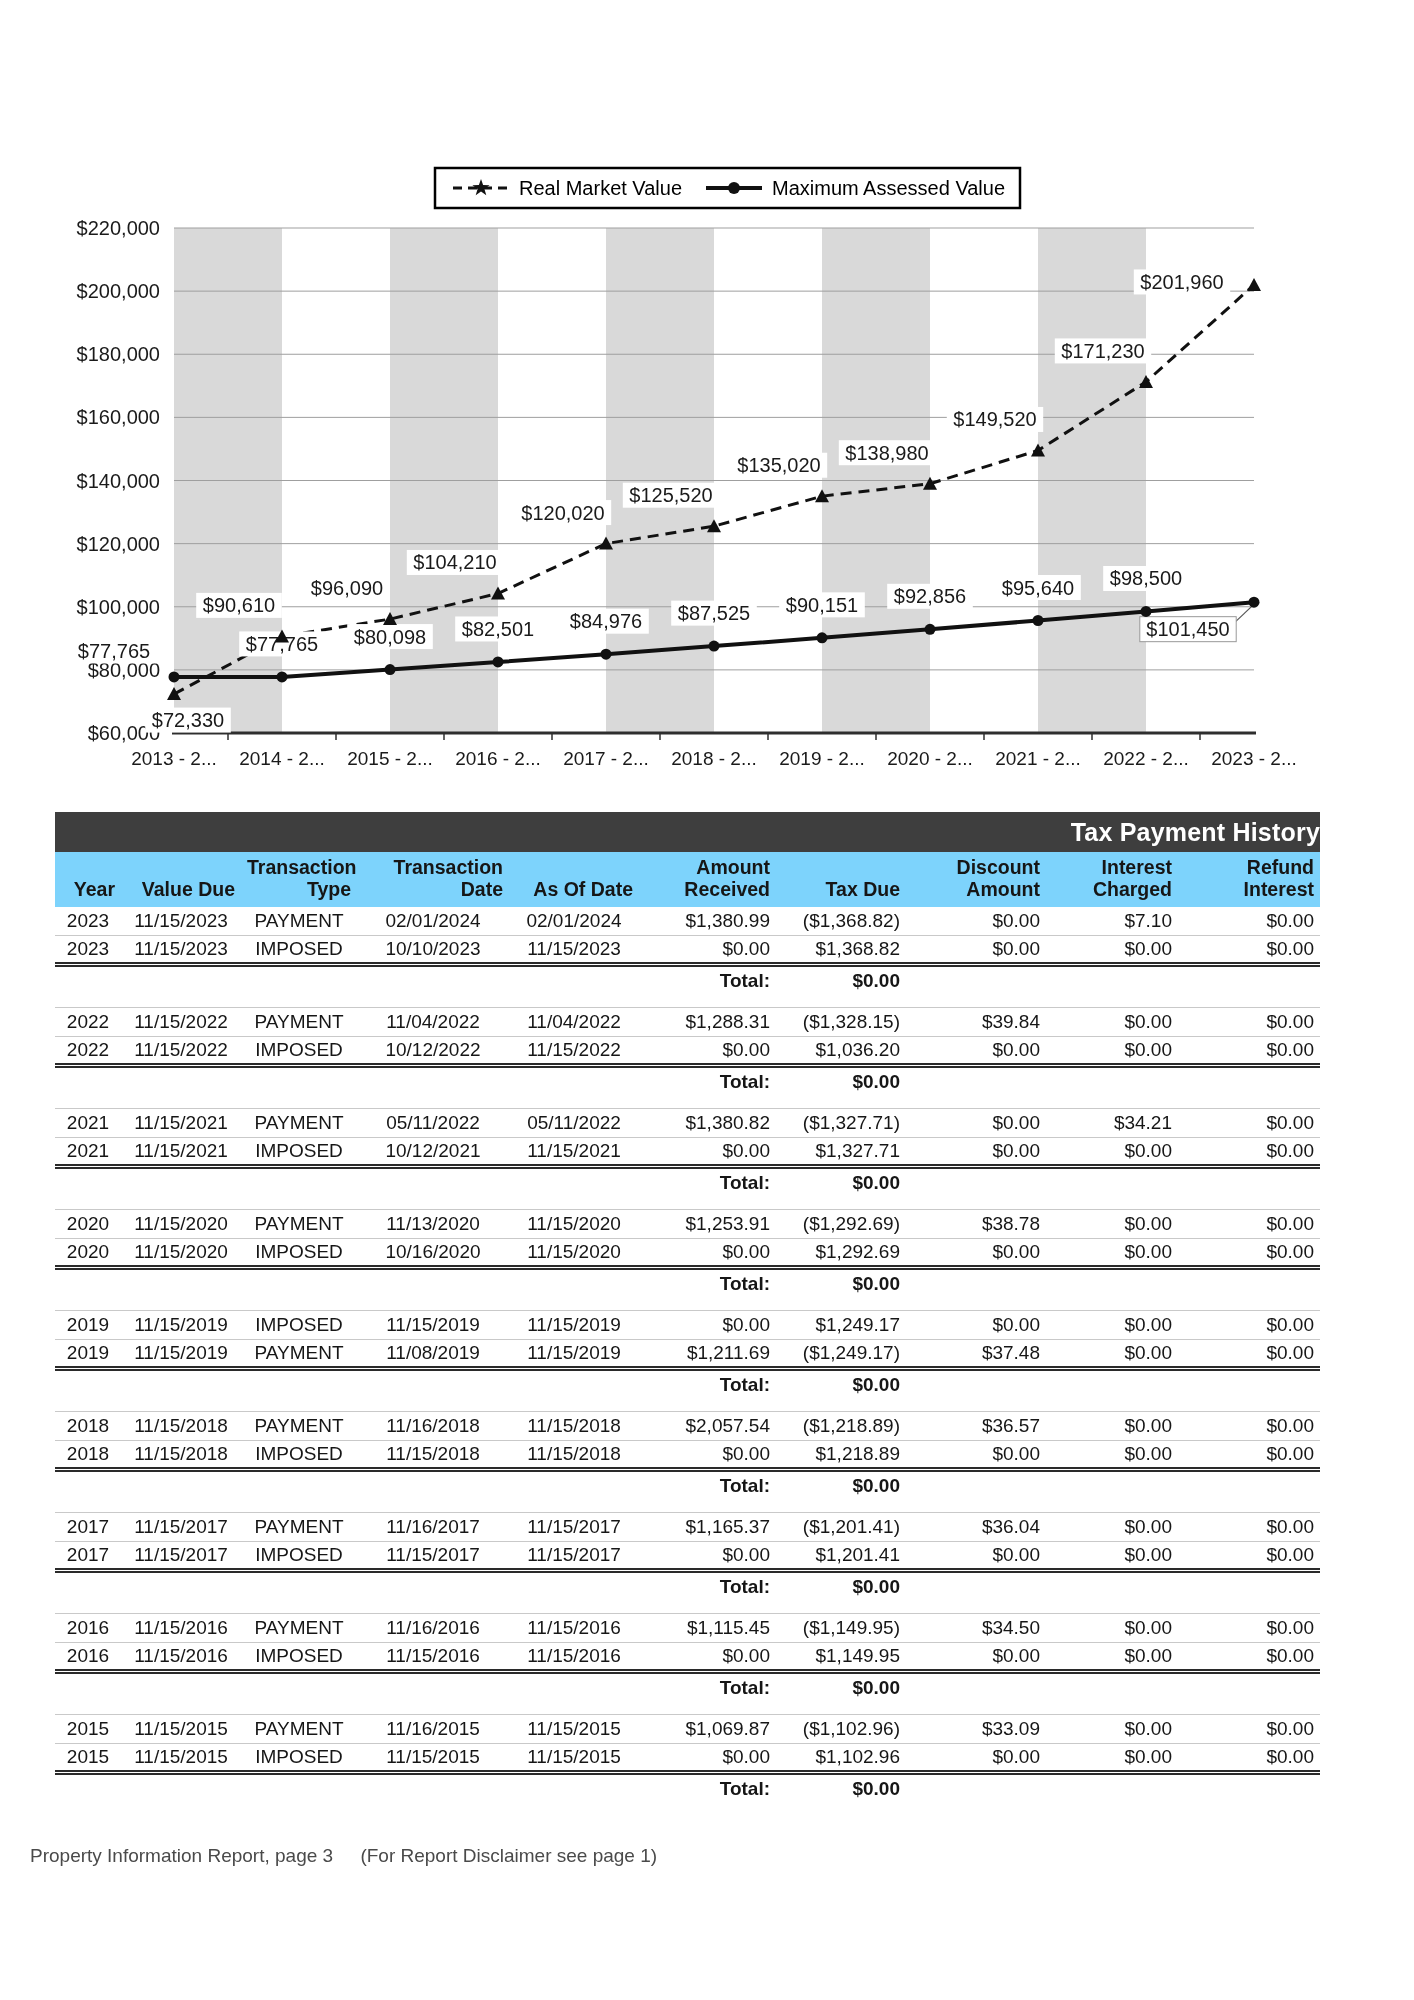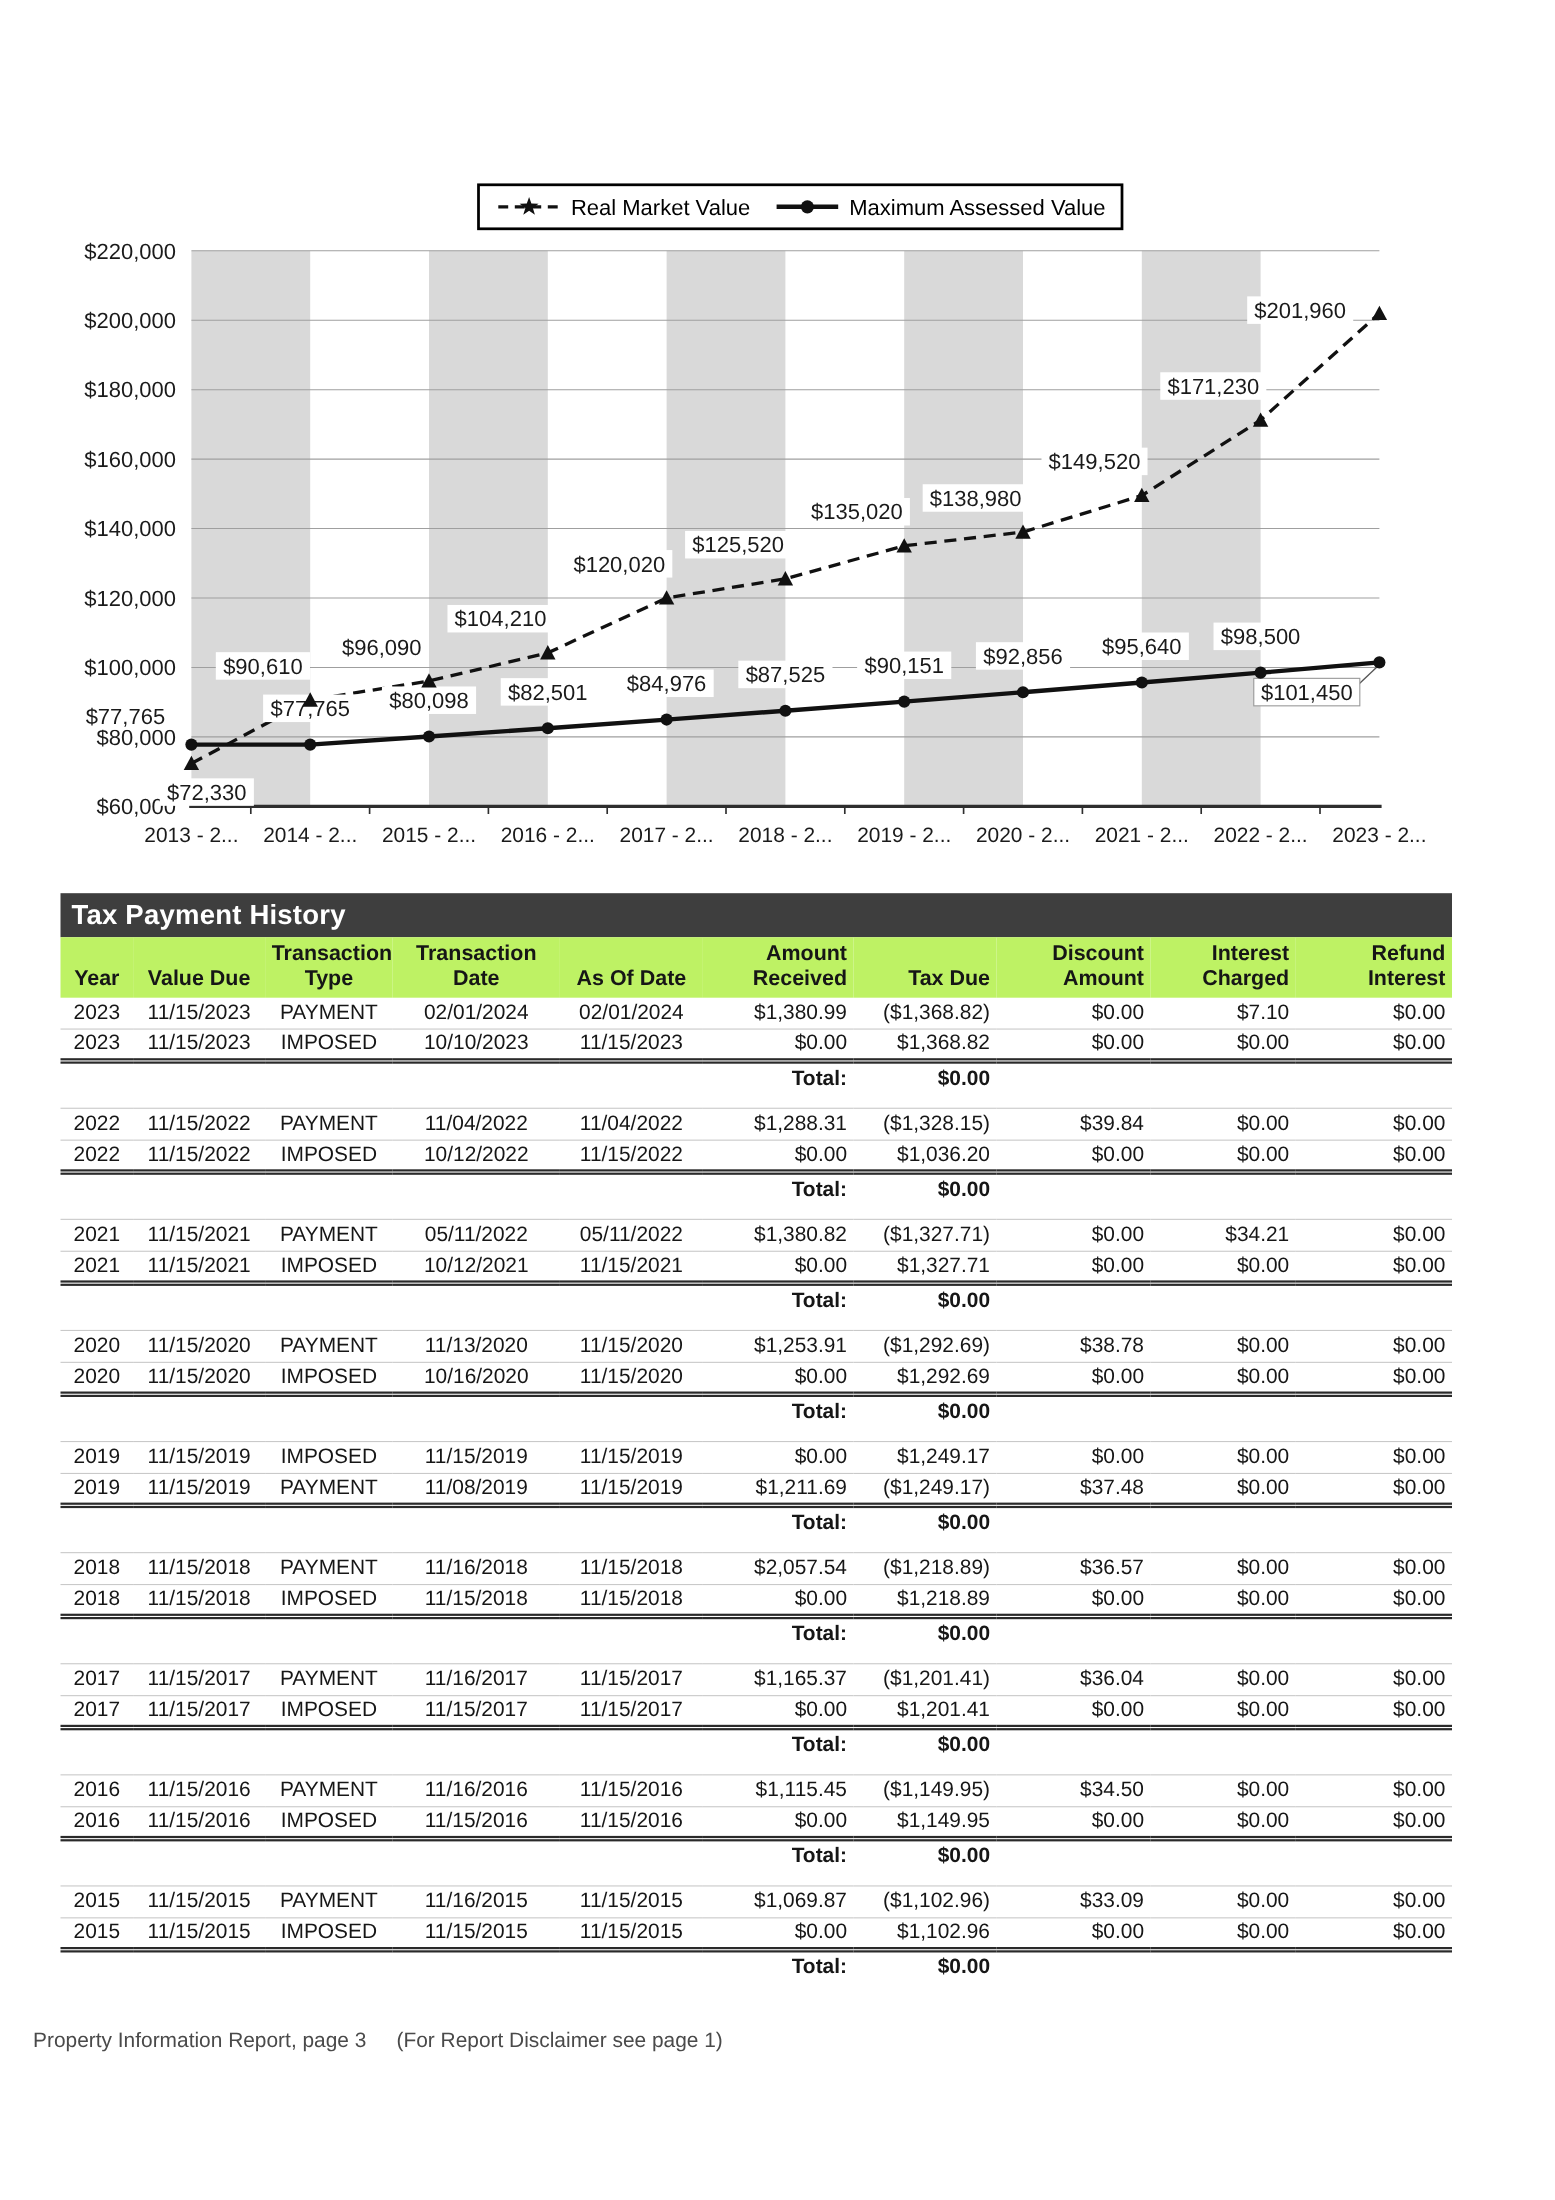--- a/index.html
+++ b/index.html
@@ -6,26 +6,26 @@
   .page{
     position:relative;width:1414px;height:2000px;background:#ffffff;
     font-family:"Liberation Sans", sans-serif;color:#111;overflow:hidden;margin:0 auto;
   }
   #chart-area{position:absolute;top:118px;left:54px;width:1306px;height:690px;}
   #chart-area svg{font-family:"Liberation Sans", sans-serif;}
 
   #tax-section{position:absolute;top:812px;left:55px;width:1265px;}
   .banner{
     height:40px;background:#3e3e3e;color:#ffffff;font-weight:bold;font-size:25px;
-    line-height:40px;padding-left:10px;box-sizing:border-box;letter-spacing:0.2px;
+    line-height:40px;padding-left:10px;box-sizing:border-box;letter-spacing:0.2px;text-align:right;
   }
   table.tax{border-collapse:collapse;table-layout:fixed;width:1265px;font-size:19px;color:#161616;}
   table.tax thead th{
-    background:#bef264;font-weight:bold;vertical-align:bottom;
-    padding:5px 6px 6px;white-space:pre-line;line-height:1.12;font-size:19.5px;
+    background:#7dd3fc;font-weight:bold;vertical-align:bottom;
+    padding:5px 6px 6px;white-space:pre-line;line-height:1.12;font-size:19.5px;text-align:right;
   }
   table.tax td{height:29px;padding:0 6px;box-sizing:border-box;vertical-align:middle;}
   .num{text-align:right;}
   td.num,th.num{padding-right:10px;}
   .ctr{text-align:center;}
   tr.data-row td{border-top:1px solid #c9c9c9;}
   tr.first-row td{border-top:none;}
   tr.total-row td{border-top:5px double #2a2a2a;font-weight:bold;height:30px;}
   tr.spacer td{height:13px;border:0;padding:0;}
   .year-cell{font-weight:normal;}

